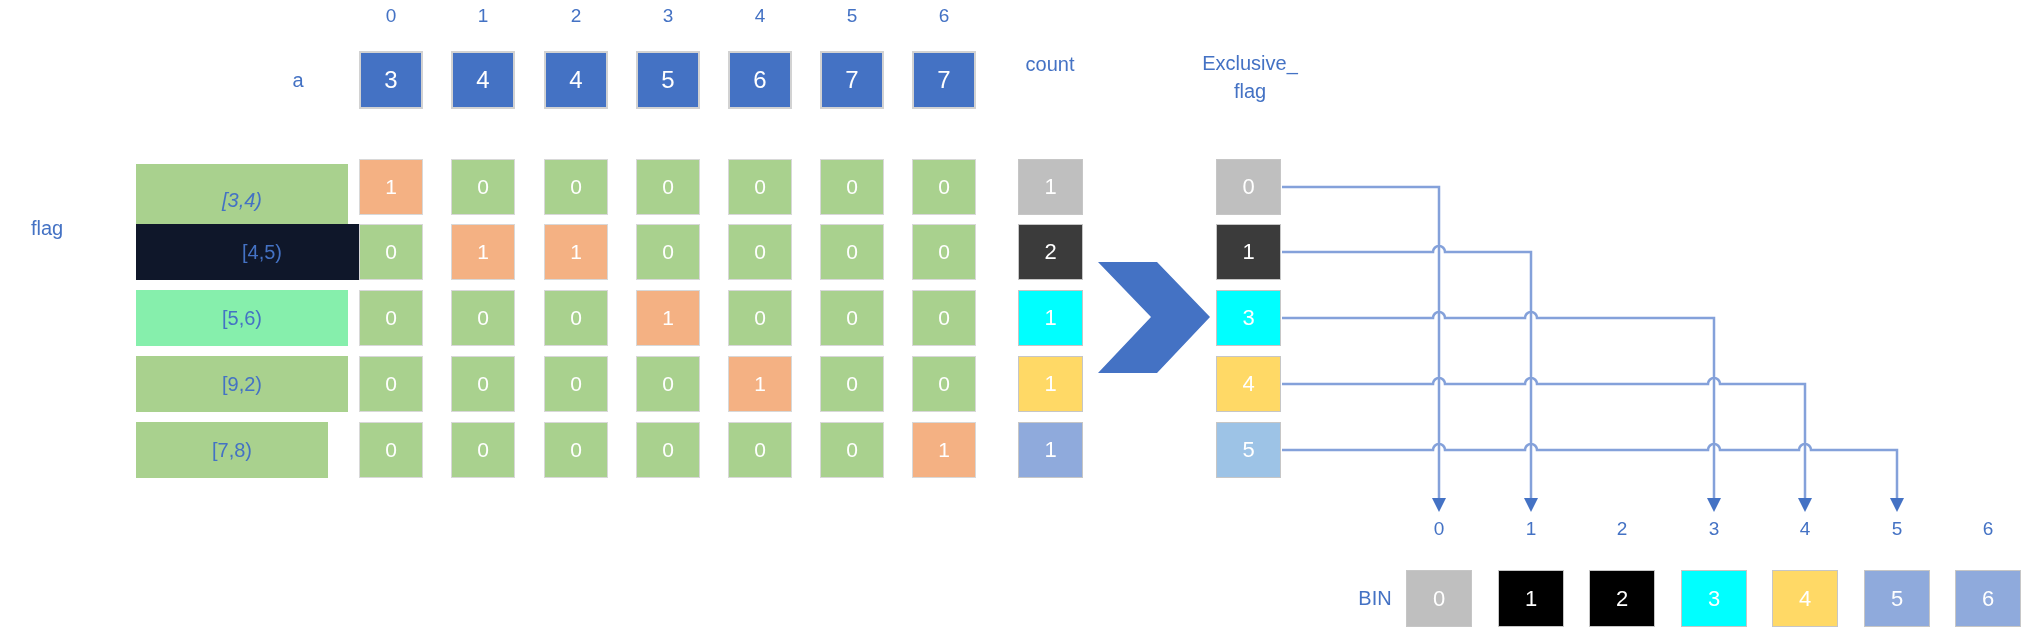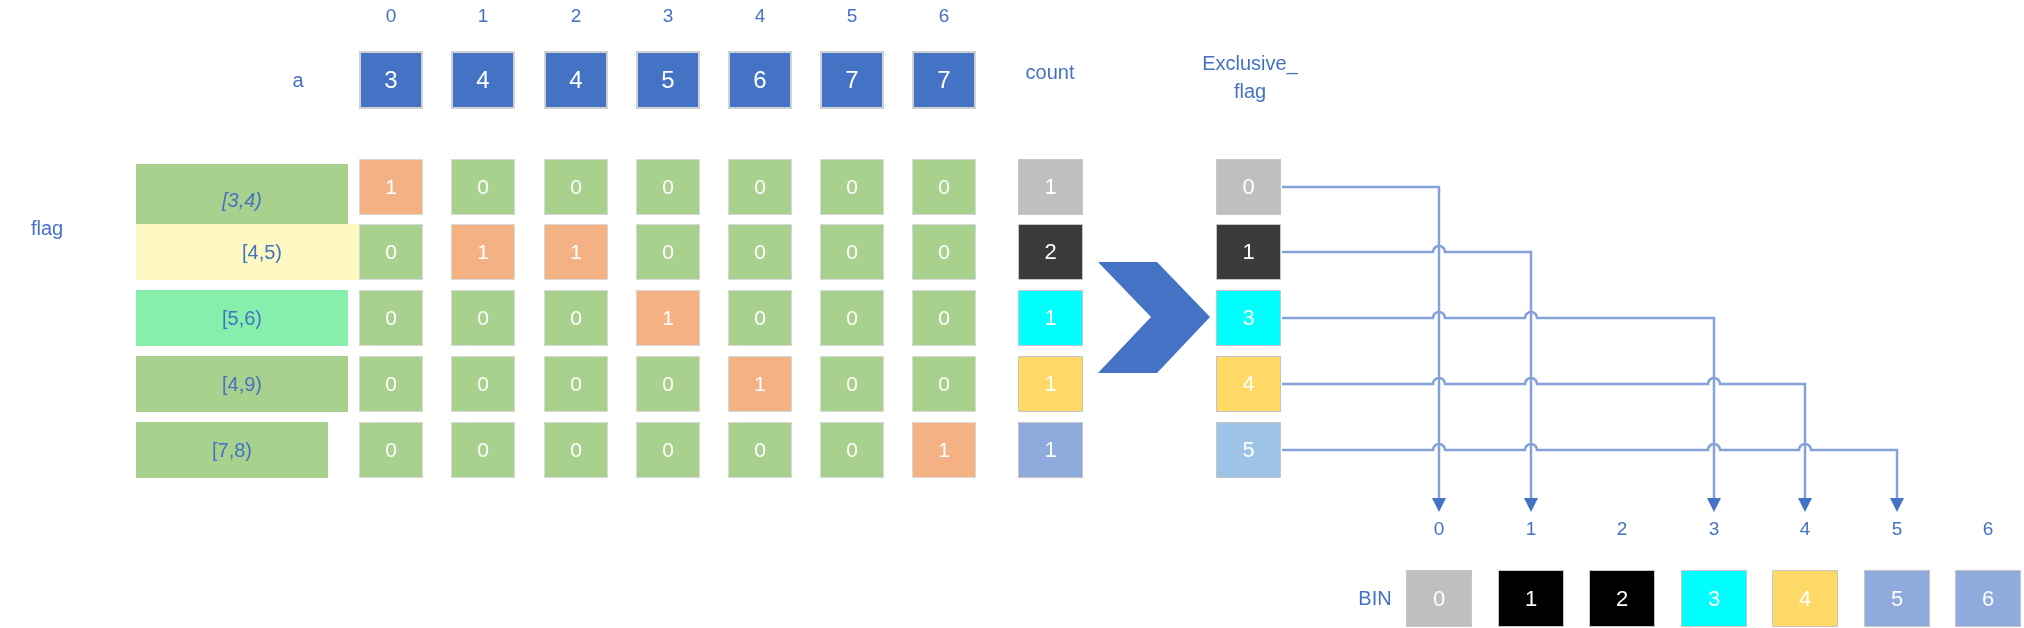--- a/index.html
+++ b/index.html
@@ -70,61 +70,61 @@
   <div id="a-squares">
       <div class="box a-square" style="left: 359px; top: 51px; width: 64px; height: 58px; background: rgb(68, 114, 196);">3</div>
       <div class="box a-square" style="left: 451px; top: 51px; width: 64px; height: 58px; background: rgb(68, 114, 196);">4</div>
       <div class="box a-square" style="left: 544px; top: 51px; width: 64px; height: 58px; background: rgb(68, 114, 196);">4</div>
       <div class="box a-square" style="left: 636px; top: 51px; width: 64px; height: 58px; background: rgb(68, 114, 196);">5</div>
       <div class="box a-square" style="left: 728px; top: 51px; width: 64px; height: 58px; background: rgb(68, 114, 196);">6</div>
       <div class="box a-square" style="left: 820px; top: 51px; width: 64px; height: 58px; background: rgb(68, 114, 196);">7</div>
       <div class="box a-square" style="left: 912px; top: 51px; width: 64px; height: 58px; background: rgb(68, 114, 196);">7</div>
     </div>
 
-  <div class="hdr" id="count-header" style="left:990px; top:60px; width:120px;">count</div>
+  <div class="hdr" id="count-header" style="left:990px; top:52px; width:120px;">count</div>
 
   <div class="hdr two-line" id="scan-header" style="left:1180px; top:49px; width:140px;">
     <div>Exclusive_</div>
     <div>flag</div>
   </div>
 
   <div class="hdr" id="flag-label" style="left:7px; top:216px; width:80px;">flag</div>
 
   <div id="flag-grid">
       <div class="rowlabel" style="left: 136px; top: 164px; width: 212px; height: 72px; background: rgb(169, 209, 142); font-style: italic;">[3,4)</div>
       <div class="box cell" style="left: 359px; top: 159px; width: 64px; height: 56px; background: rgb(244, 177, 131);">1</div>
       <div class="box cell" style="left: 451px; top: 159px; width: 64px; height: 56px; background: rgb(169, 209, 142);">0</div>
       <div class="box cell" style="left: 544px; top: 159px; width: 64px; height: 56px; background: rgb(169, 209, 142);">0</div>
       <div class="box cell" style="left: 636px; top: 159px; width: 64px; height: 56px; background: rgb(169, 209, 142);">0</div>
       <div class="box cell" style="left: 728px; top: 159px; width: 64px; height: 56px; background: rgb(169, 209, 142);">0</div>
       <div class="box cell" style="left: 820px; top: 159px; width: 64px; height: 56px; background: rgb(169, 209, 142);">0</div>
       <div class="box cell" style="left: 912px; top: 159px; width: 64px; height: 56px; background: rgb(169, 209, 142);">0</div>
       <div class="box valbox" style="left: 1018px; top: 159px; width: 65px; height: 56px; background: rgb(191, 191, 191);">1</div>
       <div class="box valbox" style="left: 1216px; top: 159px; width: 65px; height: 56px; background: rgb(191, 191, 191);">0</div>
-      <div class="rowlabel" style="left: 136px; top: 224px; width: 252px; height: 56px; background: #fef9c3;">[4,5)</div>
+      <div class="rowlabel" style="left: 136px; top: 224px; width: 252px; height: 56px; background: #0f172a;">[4,5)</div>
       <div class="box cell" style="left: 359px; top: 224px; width: 64px; height: 56px; background: rgb(169, 209, 142);">0</div>
       <div class="box cell" style="left: 451px; top: 224px; width: 64px; height: 56px; background: rgb(244, 177, 131);">1</div>
       <div class="box cell" style="left: 544px; top: 224px; width: 64px; height: 56px; background: rgb(244, 177, 131);">1</div>
       <div class="box cell" style="left: 636px; top: 224px; width: 64px; height: 56px; background: rgb(169, 209, 142);">0</div>
       <div class="box cell" style="left: 728px; top: 224px; width: 64px; height: 56px; background: rgb(169, 209, 142);">0</div>
       <div class="box cell" style="left: 820px; top: 224px; width: 64px; height: 56px; background: rgb(169, 209, 142);">0</div>
       <div class="box cell" style="left: 912px; top: 224px; width: 64px; height: 56px; background: rgb(169, 209, 142);">0</div>
       <div class="box valbox" style="left: 1018px; top: 224px; width: 65px; height: 56px; background: rgb(59, 59, 59);">2</div>
       <div class="box valbox" style="left: 1216px; top: 224px; width: 65px; height: 56px; background: rgb(59, 59, 59);">1</div>
       <div class="rowlabel" style="left: 136px; top: 290px; width: 212px; height: 56px; background: #86efac;">[5,6)</div>
       <div class="box cell" style="left: 359px; top: 290px; width: 64px; height: 56px; background: rgb(169, 209, 142);">0</div>
       <div class="box cell" style="left: 451px; top: 290px; width: 64px; height: 56px; background: rgb(169, 209, 142);">0</div>
       <div class="box cell" style="left: 544px; top: 290px; width: 64px; height: 56px; background: rgb(169, 209, 142);">0</div>
       <div class="box cell" style="left: 636px; top: 290px; width: 64px; height: 56px; background: rgb(244, 177, 131);">1</div>
       <div class="box cell" style="left: 728px; top: 290px; width: 64px; height: 56px; background: rgb(169, 209, 142);">0</div>
       <div class="box cell" style="left: 820px; top: 290px; width: 64px; height: 56px; background: rgb(169, 209, 142);">0</div>
       <div class="box cell" style="left: 912px; top: 290px; width: 64px; height: 56px; background: rgb(169, 209, 142);">0</div>
       <div class="box valbox" style="left: 1018px; top: 290px; width: 65px; height: 56px; background: rgb(0, 255, 255);">1</div>
       <div class="box valbox" style="left: 1216px; top: 290px; width: 65px; height: 56px; background: rgb(0, 255, 255);">3</div>
-      <div class="rowlabel" style="left: 136px; top: 356px; width: 212px; height: 56px; background: rgb(169, 209, 142);">[4,9)</div>
+      <div class="rowlabel" style="left: 136px; top: 356px; width: 212px; height: 56px; background: rgb(169, 209, 142);">[9,2)</div>
       <div class="box cell" style="left: 359px; top: 356px; width: 64px; height: 56px; background: rgb(169, 209, 142);">0</div>
       <div class="box cell" style="left: 451px; top: 356px; width: 64px; height: 56px; background: rgb(169, 209, 142);">0</div>
       <div class="box cell" style="left: 544px; top: 356px; width: 64px; height: 56px; background: rgb(169, 209, 142);">0</div>
       <div class="box cell" style="left: 636px; top: 356px; width: 64px; height: 56px; background: rgb(169, 209, 142);">0</div>
       <div class="box cell" style="left: 728px; top: 356px; width: 64px; height: 56px; background: rgb(244, 177, 131);">1</div>
       <div class="box cell" style="left: 820px; top: 356px; width: 64px; height: 56px; background: rgb(169, 209, 142);">0</div>
       <div class="box cell" style="left: 912px; top: 356px; width: 64px; height: 56px; background: rgb(169, 209, 142);">0</div>
       <div class="box valbox" style="left: 1018px; top: 356px; width: 65px; height: 56px; background: rgb(255, 217, 102);">1</div>
       <div class="box valbox" style="left: 1216px; top: 356px; width: 65px; height: 56px; background: rgb(255, 217, 102);">4</div>
       <div class="rowlabel" style="left: 136px; top: 422px; width: 192px; height: 56px; background: rgb(169, 209, 142);">[7,8)</div>

